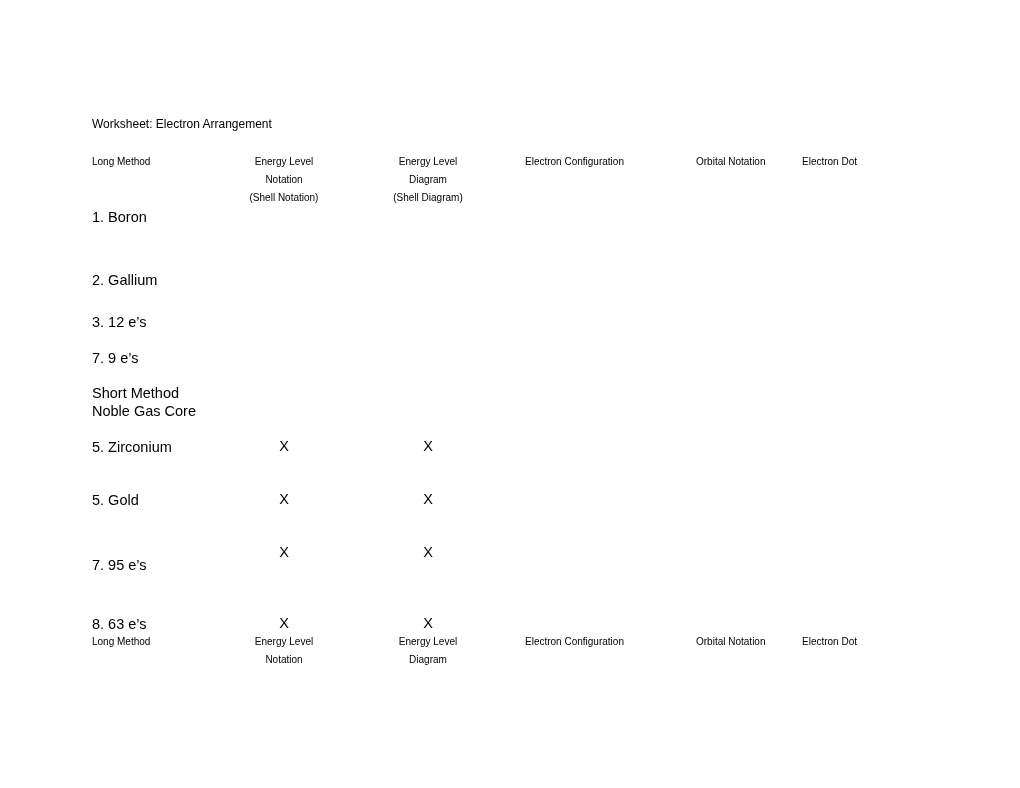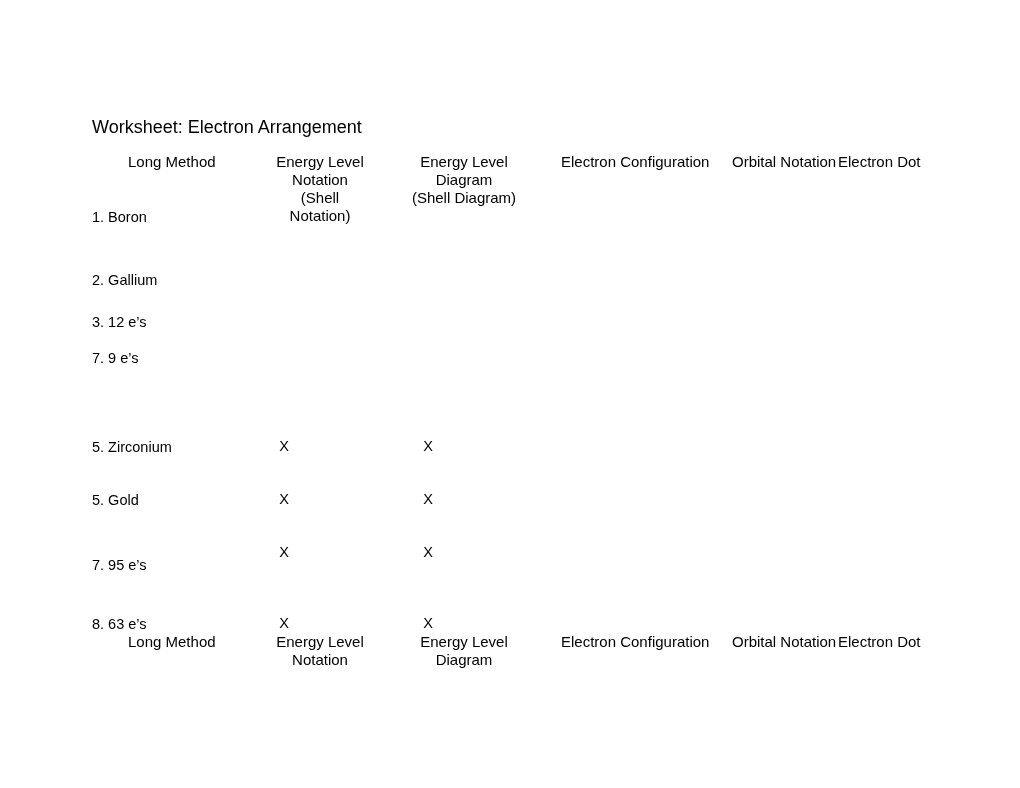--- a/index.html
+++ b/index.html
@@ -20,38 +20,37 @@
     position: absolute;
     left: 0;
     top: 0;
     width: 1020px;
     height: 788px;
   }
   .doc-title {
     position: absolute;
     left: 92px;
     top: 117px;
-    font-size: 18px;
+    font-size: 12px;
     white-space: nowrap;
   }
 
   
   .col-a { left: 92px; }
   .col-b { left: 238px; width: 92px; text-align: center; }
   .col-c { left: 374px; width: 108px; text-align: center; }
   .col-d { left: 525px; }
   .col-e { left: 696px; }
   .col-f { left: 802px; }
 
   .cell {
     position: absolute;
-    font-size: 15px;
+    font-size: 10px;
     white-space: nowrap;
     line-height: 18px;
-    margin-left: 36px;
   }
   .multiline {
     white-space: normal;
     line-height: 18px;
   }
   .xmark {
     position: absolute;
     font-size: 14.5px;
     text-align: center;
   }
@@ -93,20 +92,24 @@
 
   <div class="cell col-d" style="top:153px;">Electron Configuration</div>
   <div class="cell col-e" style="top:153px;">Orbital Notation</div>
   <div class="cell col-f" style="top:153px;">Electron Dot</div>
 
   <div class="rowlabel" style="top:208px;">1. Boron</div>
   <div class="rowlabel" style="top:271px;">2. Gallium</div>
   <div class="rowlabel" style="top:313px;">3. 12 e’s</div>
   <div class="rowlabel" style="top:349px;">7. 9 e’s</div>
 
+  <div class="short-method">
+    <span>Short Method</span><br>
+    <span>Noble Gas Core</span>
+  </div>
 
   <div class="rowlabel" style="top:438px;">5. Zirconium</div>
   <div class="xmark col-b" style="top:438px;">X</div>
   <div class="xmark col-c" style="top:438px;">X</div>
 
   <div class="rowlabel" style="top:491px;">5. Gold</div>
   <div class="xmark col-b" style="top:491px;">X</div>
   <div class="xmark col-c" style="top:491px;">X</div>
 
   <div class="rowlabel" style="top:544px;margin-top:12px;">7. 95 e’s</div>

